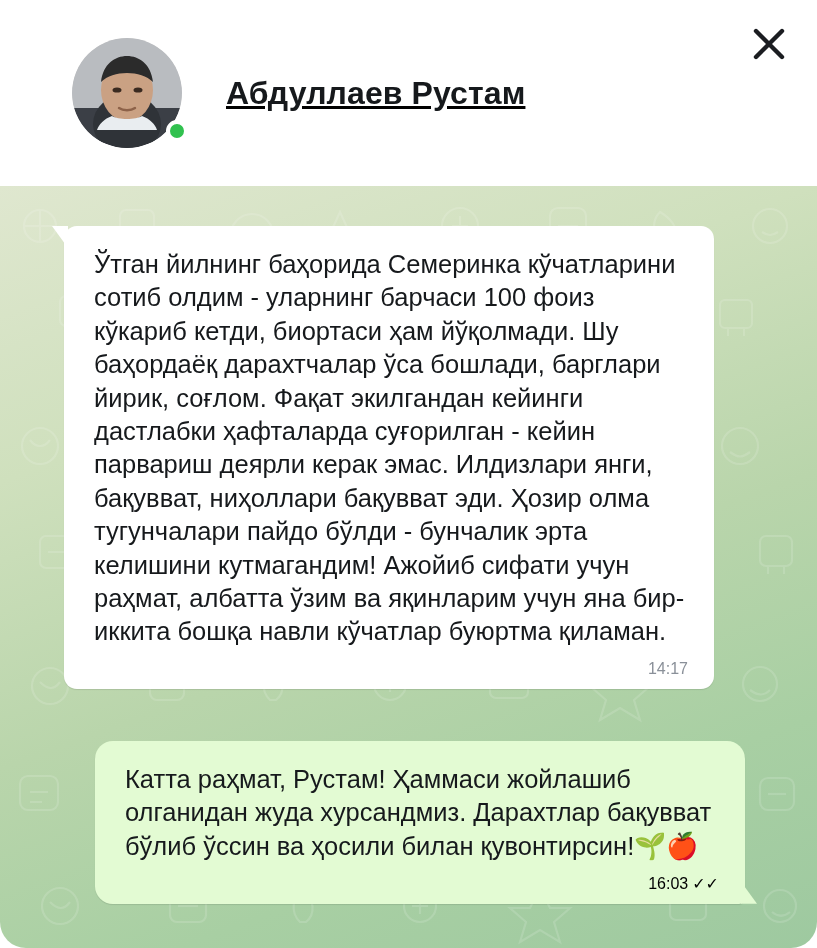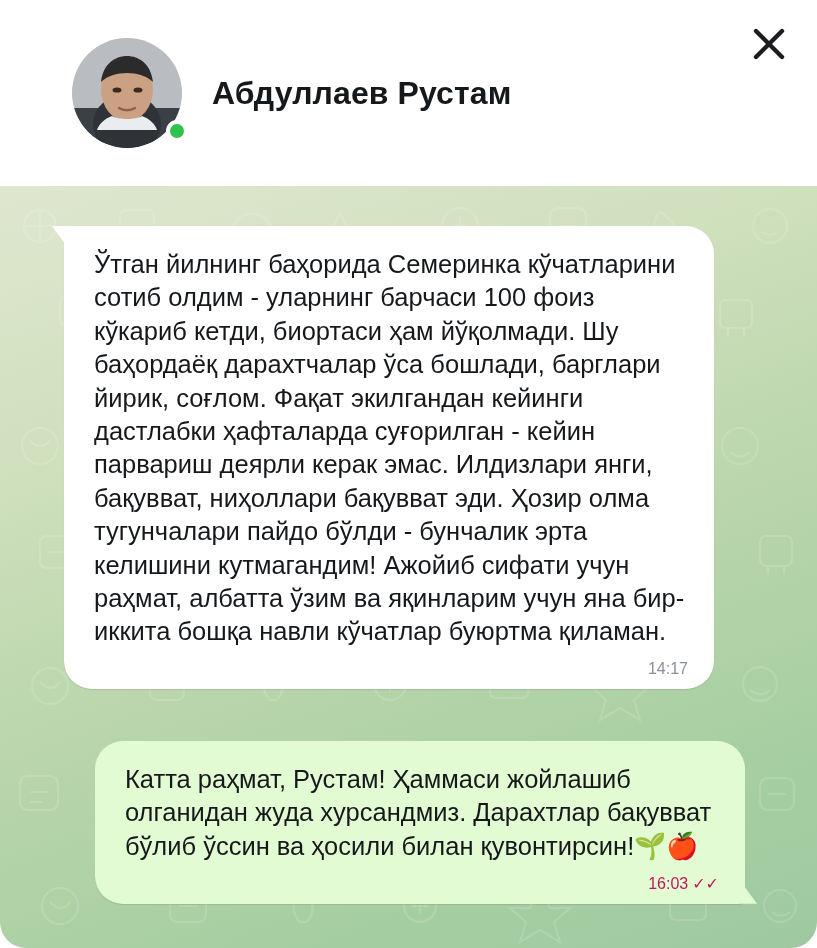--- a/index.html
+++ b/index.html
@@ -48,24 +48,25 @@
     position: absolute;
     right: -6px;
     bottom: 6px;
     width: 22px;
     height: 22px;
     border-radius: 50%;
     background: #31c14f;
     border: 4px solid #ffffff;
   }
   .head-text {
-    margin-left: 30px;
+    margin-left: 44px;
     display: flex;
     flex-direction: column;
     justify-content: center;
+    text-decoration: underline;
   }
   .contact-name {
     font-size: 32px;
     font-weight: bold;
     color: #16191c;
     letter-spacing: 0.1px;
     line-height: 1.15;
   }
   .contact-status {
     margin-top: 10px;
@@ -103,29 +104,29 @@
     pointer-events: none;
   }
   .pattern svg { width: 100%; height: 100%; display: block; }
 
   .msg-row { position: relative; display: flex; z-index: 2; }
   .msg-row.in { justify-content: flex-start; padding-left: 40px; }
   .msg-row.out { justify-content: flex-end; padding-right: 48px; margin-top: 52px; }
 
   .bubble {
     position: relative;
-    border-radius: 28px;
+    border-radius: 18px;
     padding: 22px 26px 16px 30px;
     max-width: 650px;
     box-shadow: 0 1px 1px rgba(0,0,0,0.10);
     font-size: 25.5px;
     line-height: 1.31;
     color: #16191c;
   }
-  .bubble.in { background: #ffffff; border-top-left-radius: 6px; }
+  .bubble.in { background: #ffffff; border-top-left-radius: 6px; border-radius: 13px; }
   .bubble.out { background: #e3fbd3; border-bottom-right-radius: 6px; }
 
   .bubble.in::before {
     content: "";
     position: absolute;
     left: -12px;
     top: 0;
     width: 16px;
     height: 22px;
     background: #ffffff;
@@ -151,21 +152,21 @@
     gap: 4px;
     float: right;
     margin-top: 8px;
     margin-left: 14px;
     font-size: 16px;
     color: #8a9099;
     line-height: 1;
     position: relative;
     top: 4px;
   }
-  .meta.out-meta { color: #be185d; }
+  .meta.out-meta { color: #000000; }
   .ticks { display: inline-block; }
   .emoji { font-size: 26px; letter-spacing: 0; }
   .clearfix::after { content: ""; display: block; clear: both; }
 </style>
 </head>
 <body>
 
 <div class="window">
 
   <div class="header">

